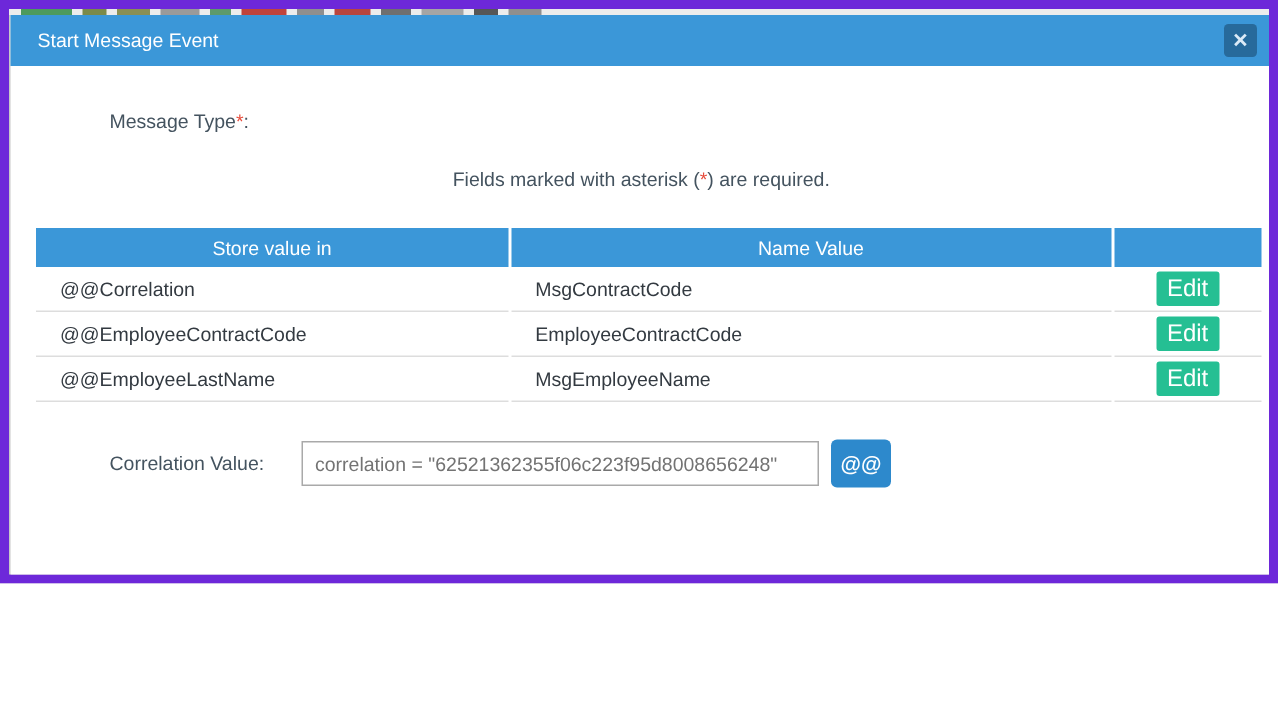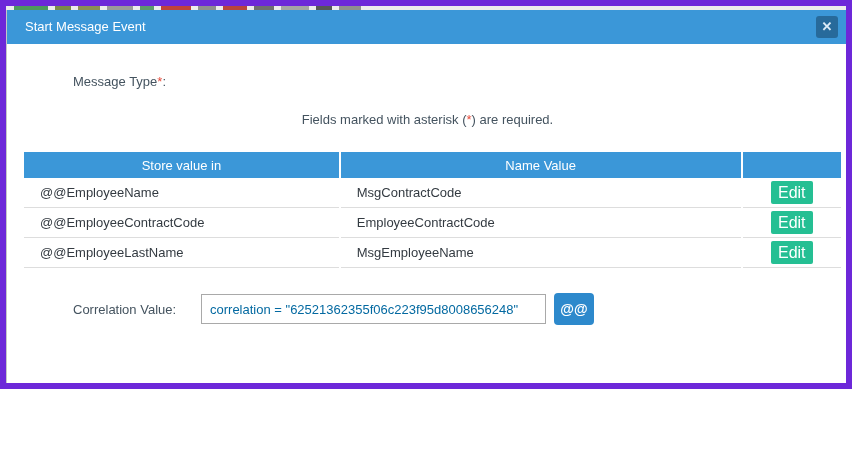--- a/index.html
+++ b/index.html
@@ -69,21 +69,21 @@
   .map-table td.act-cell { padding-left: 0; text-align: center; }
   .edit-btn {
     width: 42px; height: 23px; background: #25bf93; color: #ffffff;
     border: none; border-radius: 2px; font-size: 16px; cursor: pointer;
     font-family: "Liberation Sans", sans-serif;
   }
 
   .corr-row { position: absolute; top: 283px; left: 18px; right: 18px; height: 32px; line-height: 32px; }
   .corr-input {
     position: absolute; left: 176px; top: 1px; width: 345px; height: 30px;
-    border: 1px solid #a9a9a9; font-size: 13px; color: #0369a1; padding: 0 8px;
+    border: 1px solid #a9a9a9; font-size: 13px; color: #737373; padding: 0 8px;
     font-family: "Liberation Sans", sans-serif;
   }
   .at-btn {
     position: absolute; left: 529px; top: 0; width: 40px; height: 32px;
     background: #2d89cc; border: none; border-radius: 4px; cursor: pointer;
     color: #ffffff; font-size: 14px; font-weight: bold;
     font-family: "Liberation Sans", sans-serif;
   }
 
   .footer-sep { position: absolute; top: 406px; left: 0; right: 0; border-top: 1px solid #e6e6e6; }
@@ -128,21 +128,21 @@
     <table class="map-table">
       <thead>
         <tr>
           <th class="col-store">Store value in</th>
           <th class="col-name">Name Value</th>
           <th class="col-act"></th>
         </tr>
       </thead>
       <tbody>
         <tr>
-          <td>@@EmployeeName</td>
+          <td>@@Correlation</td>
           <td>MsgContractCode</td>
           <td class="act-cell">
             <button class="edit-btn">Edit</button>
           </td>
         </tr>
         <tr>
           <td>@@EmployeeContractCode</td>
           <td>EmployeeContractCode</td>
           <td class="act-cell">
             <button class="edit-btn">Edit</button>

